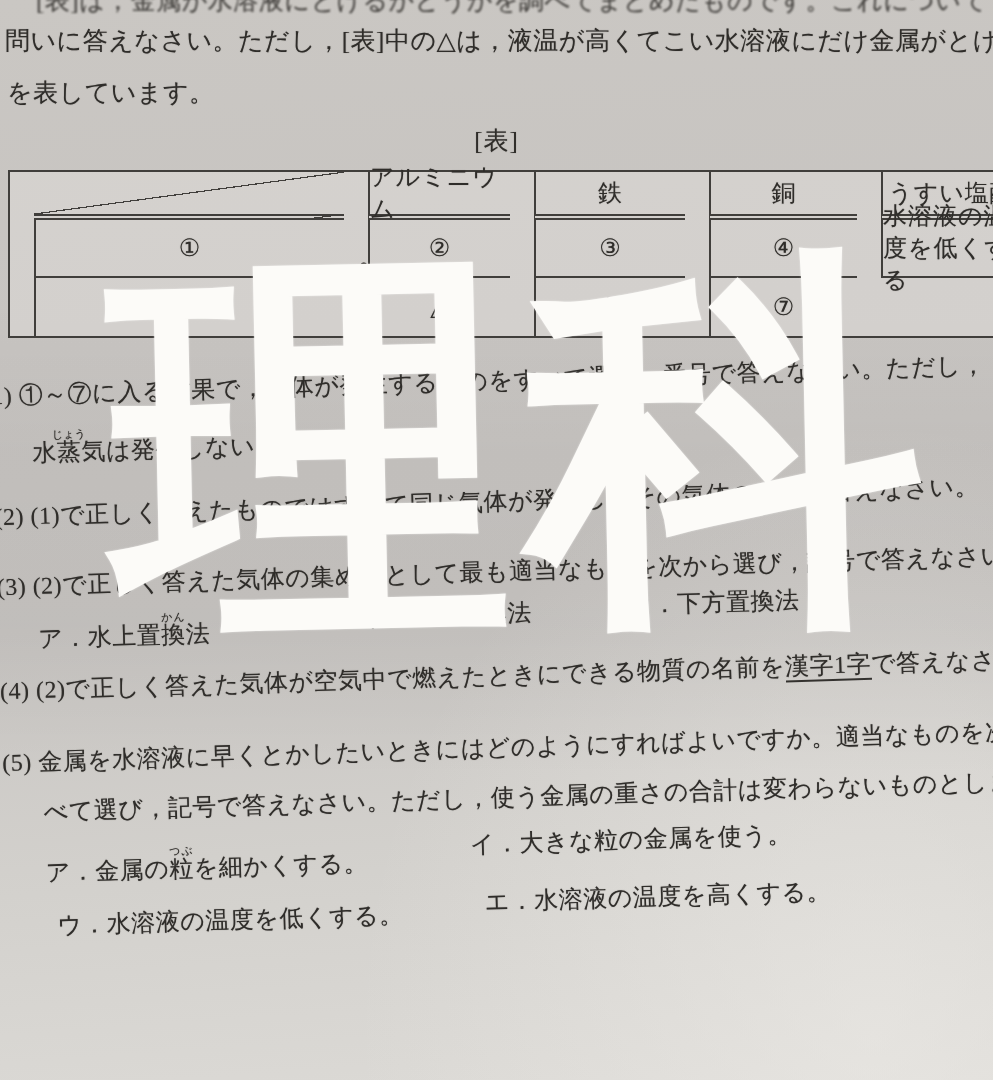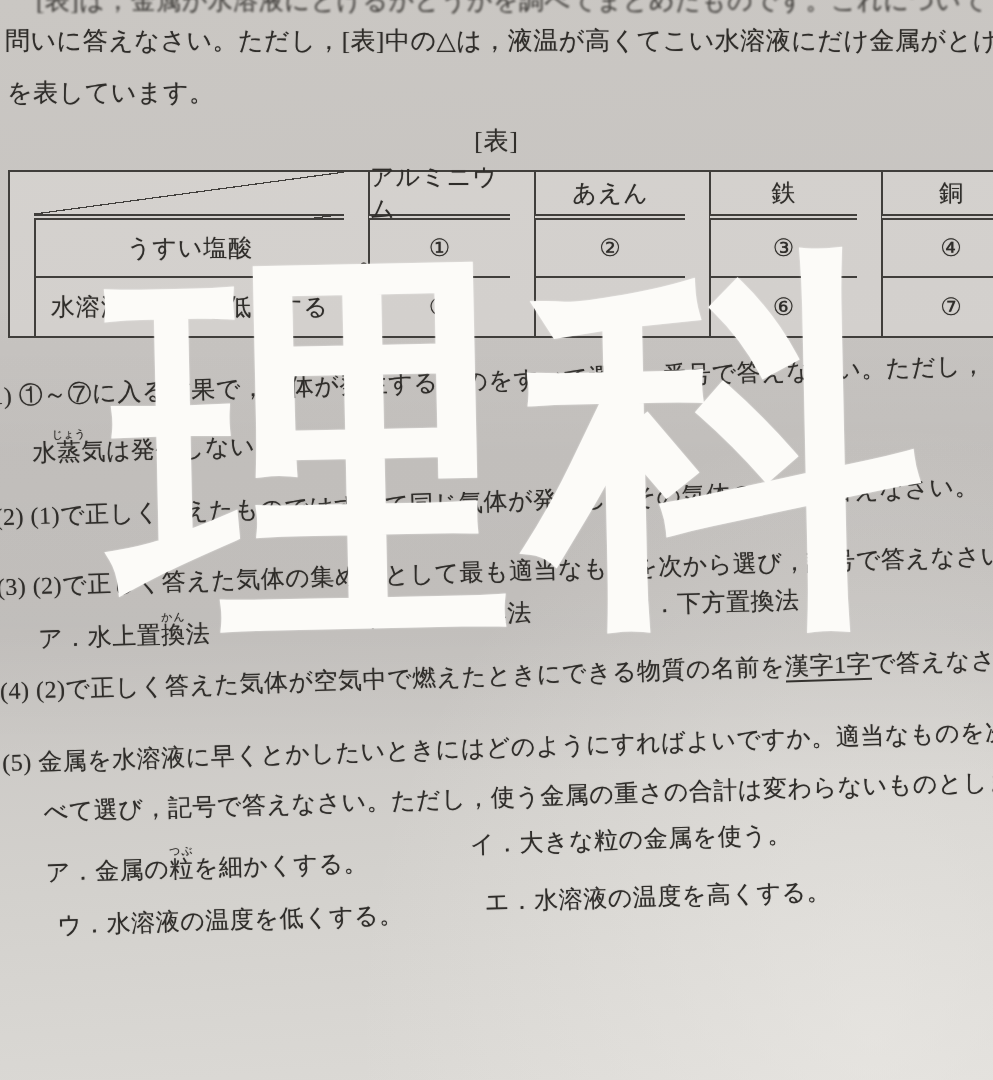--- a/index.html
+++ b/index.html
@@ -71,21 +71,20 @@
 
 <div class="txt intro-top">[表]は，金属が水溶液にとけるかどうかを調べてまとめたものです。これについて，あとの</div>
 <div class="txt intro-2">問いに答えなさい。ただし，[表]中の△は，液温が高くてこい水溶液にだけ金属がとける</div>
 <div class="txt intro-3">を表しています。</div>
 
 <div class="txt tbl-title">[表]</div>
 
 <div class="tbl">
   <div></div>
   <div>アルミニウム</div>
-  <div>あえん</div>
   <div>鉄</div>
   <div>銅</div>
 
   <div class="row-label">うすい塩酸</div>
   <div class="cell-num">①</div>
   <div class="cell-num">②</div>
   <div class="cell-num">③</div>
   <div class="cell-num">④</div>
 
   <div class="row-label">水溶液の温度を低くする</div>

